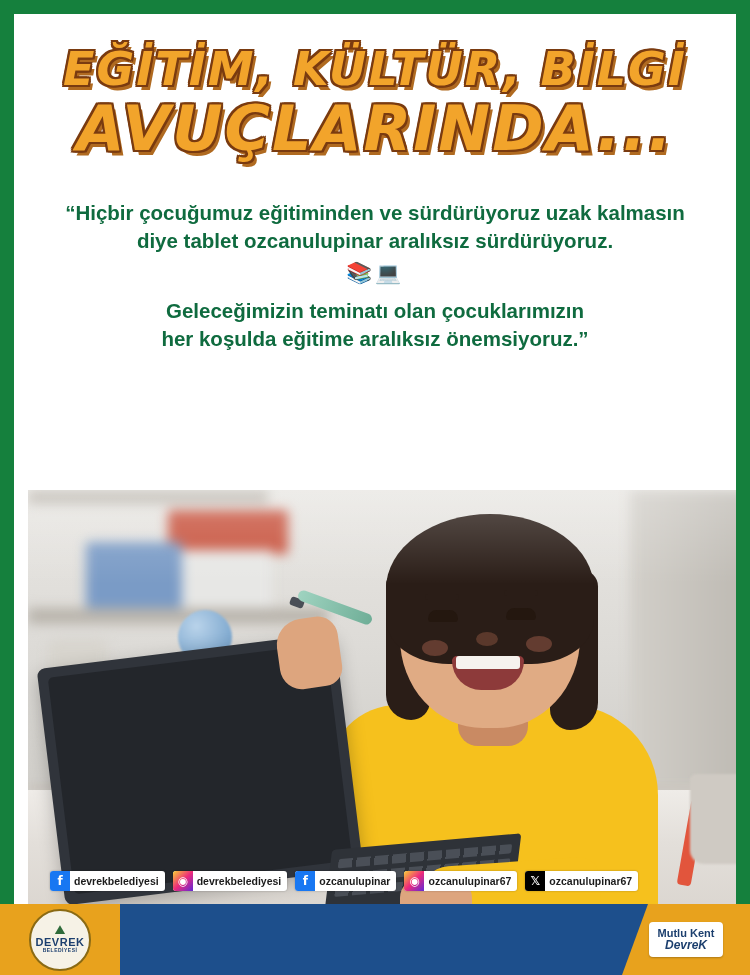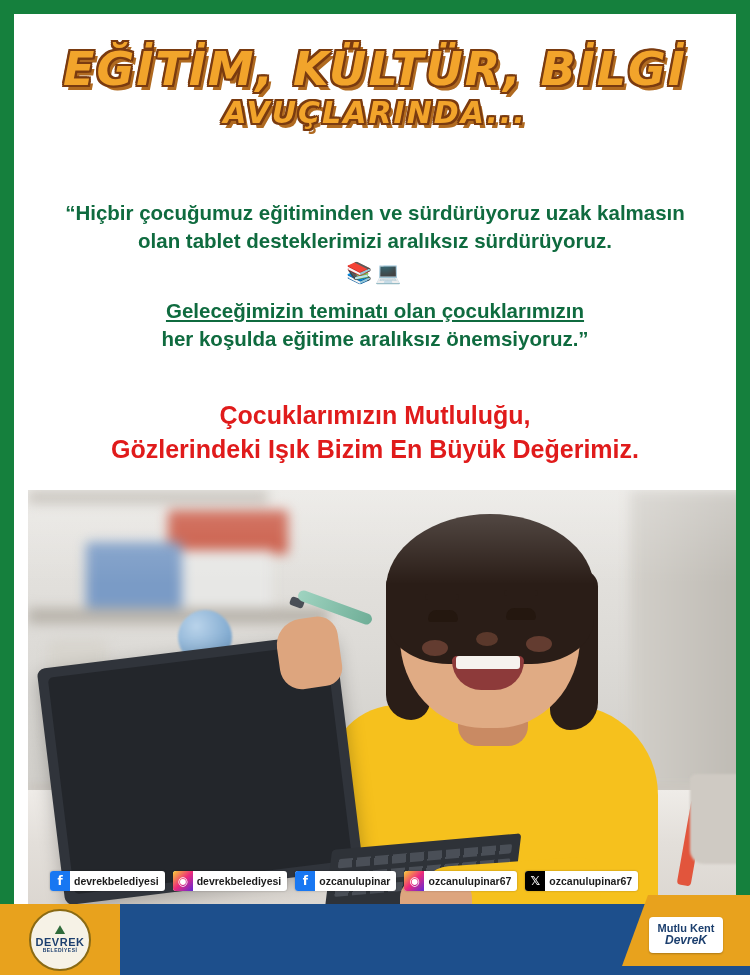--- a/index.html
+++ b/index.html
@@ -54,37 +54,36 @@
       2px 0 0 #7a3b10,
       0 -2px 0 #7a3b10,
       0 2px 0 #7a3b10,
       -2px -2px 0 #7a3b10,
       2px -2px 0 #7a3b10,
       -2px 2px 0 #7a3b10,
       2px 2px 0 #7a3b10,
       4px 5px 0 #b06a20;
   }
   .headline-line.l1 { font-size: 46px; }
-  .headline-line.l2 { font-size: 30px; margin-top: 6px; }
+  .headline-line.l2 { font-size: 62px; margin-top: 6px; }
 
   
   .quote {
     position: absolute;
     left: 40px;
     top: 185px;
     width: 642px;
     text-align: center;
     color: #0f6b3f;
     font-weight: bold;
     font-size: 20.5px;
     line-height: 1.38;
   }
   .quote .q2 {
     margin-top: 14px;
-    text-decoration: underline;
   }
   .emoji-row {
     margin: 6px 0 2px 0;
     font-size: 21px;
     letter-spacing: 2px;
     line-height: 1;
   }
 
   
   .slogan {
@@ -550,21 +549,21 @@
     font-weight: bold;
     font-size: 19px;
     letter-spacing: 0.3px;
     text-align: center;
   }
   .footer-badge {
     position: absolute;
     right: 0;
     bottom: 0;
     width: 128px;
-    height: 80px;
+    height: 71px;
     background: #e8a21d;
     clip-path: polygon(26px 0, 128px 0, 128px 71px, 0 71px);
     display: flex;
     align-items: center;
     justify-content: center;
   }
   .badge-box {
     background: #ffffff;
     border-radius: 4px;
     padding: 5px 9px;
@@ -582,30 +581,26 @@
 
   <div class="frame-inner">
 
     <div class="headline">
       <span class="headline-line l1">EĞİTİM, KÜLTÜR, BİLGİ</span>
       <span class="headline-line l2">AVUÇLARINDA...</span>
     </div>
 
     <div class="quote">
       <div>“Hiçbir çocuğumuz eğitiminden ve sürdürüyoruz uzak kalmasın</div>
-      <div>olan tablet desteklerimizi aralıksız sürdürüyoruz.</div>
+      <div>diye tablet ozcanulupinar aralıksız sürdürüyoruz.</div>
       <div class="emoji-row">📚💻</div>
       <div class="q2">Geleceğimizin teminatı olan çocuklarımızın</div>
       <div>her koşulda eğitime aralıksız önemsiyoruz.”</div>
     </div>
 
-    <div class="slogan">
-      <div>Çocuklarımızın Mutluluğu,</div>
-      <div>Gözlerindeki Işık Bizim En Büyük Değerimiz.</div>
-    </div>
 
     <div class="photo">
       <div class="bg-wall"></div>
       <div class="bg-shelf blur">
         <div class="shelf-board2"></div>
         <div class="box-red"></div>
         <div class="book-blue"></div>
         <div class="book-white"></div>
         <div class="shelf-board"></div>
         <div class="vase"></div>

